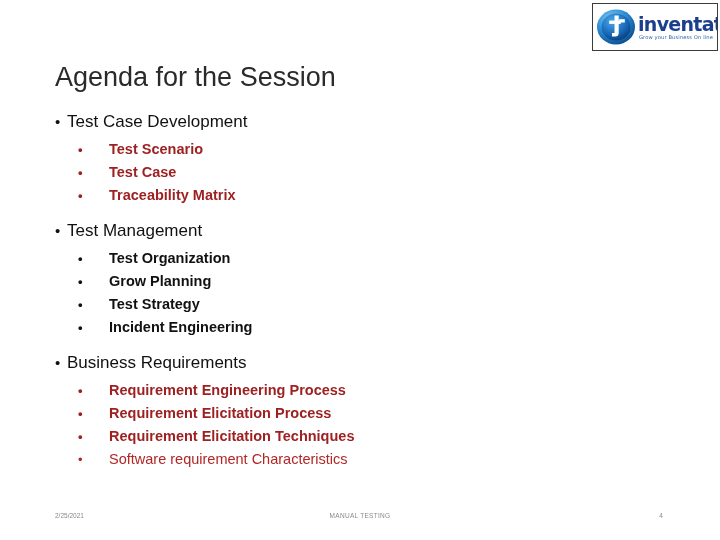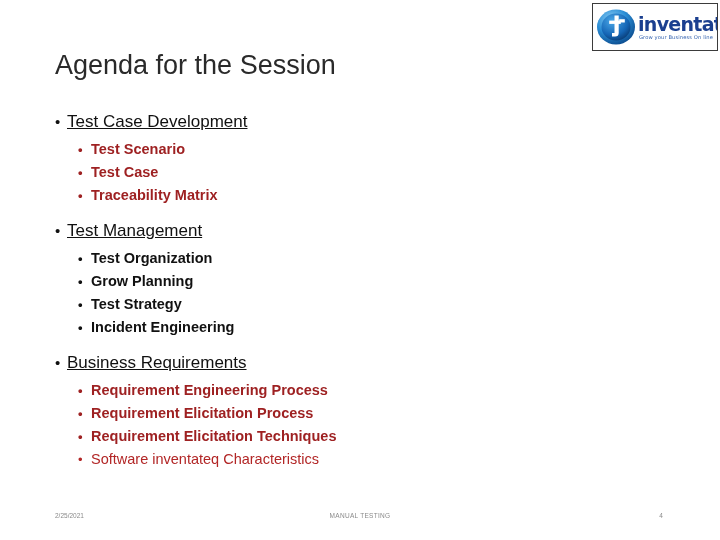--- a/index.html
+++ b/index.html
@@ -60,21 +60,21 @@
     color: #2f5fae;
     white-space: nowrap;
     letter-spacing: 0.1px;
     padding-left: 1px;
   }
 
   
   .slide-title {
     position: absolute;
     left: 55px;
-    top: 48px;
+    top: 60px;
     width: 600px;
     font-size: 27px;
     line-height: 34px;
     font-weight: normal;
     color: #2a2a2a;
     white-space: nowrap;
   }
 
   
   .body-content {
@@ -93,38 +93,38 @@
     line-height: 24px;
     color: #111111;
     margin-bottom: 4px;
   }
   .lvl1 .bullet {
     flex: 0 0 auto;
     width: 12px;
     font-size: 15px;
     line-height: 24px;
   }
-  .lvl1 .txt { white-space: nowrap; text-decoration: underline; }
+  .lvl1 .txt { white-space: nowrap; }
 
   .sublist { margin: 0; padding: 0; }
   .lvl2 {
     display: flex;
     align-items: baseline;
     font-size: 14.5px;
     line-height: 23px;
     margin-left: 23px;
     font-weight: bold;
   }
   .lvl2 .bullet {
     flex: 0 0 auto;
     width: 13px;
     font-size: 13px;
     line-height: 23px;
   }
-  .lvl2 .txt { white-space: nowrap; }
+  .lvl2 .txt { white-space: nowrap; margin-left: 18px; }
 
   .c-red   { color: #9e2122; }
   .c-red2  { color: #b22626; font-weight: normal; }
   .c-black { color: #111111; }
 
   
   .footer {
     position: absolute;
     left: 0;
     top: 508px;
@@ -234,21 +234,21 @@
       <div class="lvl2 c-red">
         <span class="bullet">•</span>
         <span class="txt">Requirement Elicitation Process</span>
       </div>
       <div class="lvl2 c-red">
         <span class="bullet">•</span>
         <span class="txt">Requirement Elicitation Techniques</span>
       </div>
       <div class="lvl2 c-red2">
         <span class="bullet">•</span>
-        <span class="txt">Software inventateq Characteristics</span>
+        <span class="txt">Software requirement Characteristics</span>
       </div>
     </div>
   </div>
 
 </div>
 
 <div class="footer">
   <div class="footer-date">2/25/2021</div>
   <div class="footer-title">MANUAL TESTING</div>
   <div class="footer-page">4</div>

